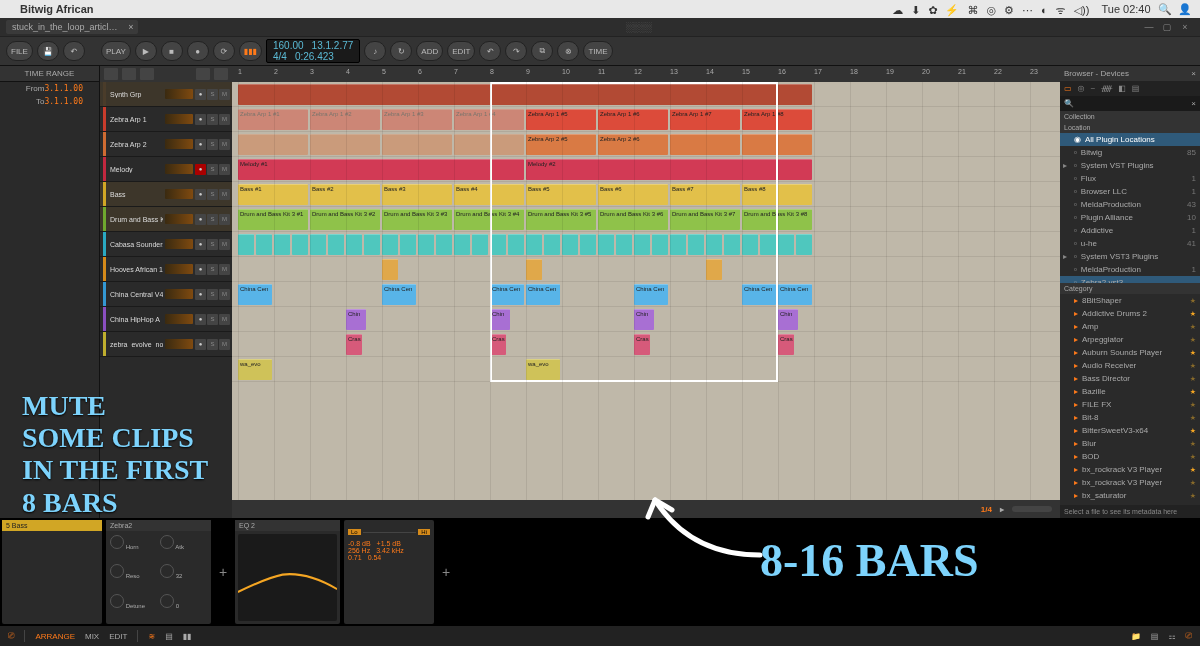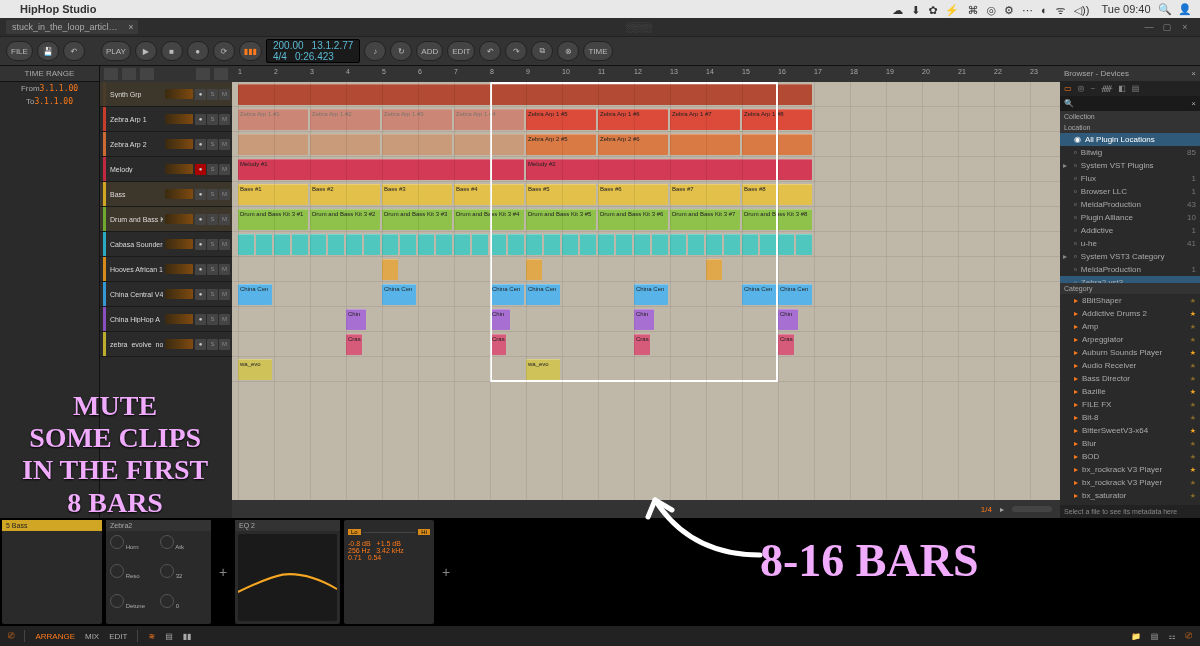--- a/index.html
+++ b/index.html
@@ -26,21 +26,21 @@
 .tempo-box { background: #1a1a1a; border: 1px solid #000; border-radius: 2px; height: 24px; display: flex; flex-direction: column; justify-content: center; padding: 0 6px; font-family: monospace; font-size: 10px; color: #5bbad5; }
 .tempo-box .row { display: flex; gap: 8px; }
 .icon-loop::before  { content: "↻"; }
 
 
 .main { display: flex; height: 452px; }
 
 
 .inspector { width: 100px; background: #2a2a2a; border-right: 1px solid #111; display: flex; flex-direction: column; }
 .insp-header { background: #333; padding: 3px 4px; text-align: center; font-size: 8px; border-bottom: 1px solid #111; }
-.insp-row { display: flex; align-items: center; justify-content: center; padding: 2px 16px; font-size: 8px; }
+.insp-row { display: flex; align-items: center; justify-content: flex-end; padding: 2px 16px; font-size: 8px; }
 .insp-row .val { color: #ff7a1a; font-family: monospace; }
 .insp-body { flex: 1; display: flex; align-items: flex-end; padding: 6px; color: #888; font-size: 8px; }
 
 
 .tracks-col { width: 132px; background: #2a2a2a; display: flex; flex-direction: column; }
 .track-controls { height: 16px; background: #333; display: flex; align-items: center; gap: 4px; padding: 0 4px; }
 .track-controls .ctl { width: 14px; height: 12px; background: #444; border-radius: 1px; }
 .track { height: 25px; display: flex; align-items: center; border-bottom: 1px solid #1a1a1a; padding-left: 3px; gap: 2px; }
 .track .col { width: 3px; height: 100%; }
 .track .name { flex: 1; font-size: 7px; color: #ddd; white-space: nowrap; overflow: hidden; padding-left: 2px; }
@@ -54,21 +54,21 @@
 
 
 .arranger { flex: 1; background: #bfb8a9; position: relative; overflow: hidden; }
 .ruler { height: 16px; background: #333; position: relative; }
 .ruler .num  { position: absolute; top: 2px; font-size: 7px; color: #aaa; }
 .arranger-body { position: absolute; top: 16px; left: 0; right: 0; bottom: 0; }
 .trackrow { position: absolute; left: 0; right: 0; height: 25px; border-bottom: 1px solid rgba(0,0,0,.08); }
 .clip { position: absolute; height: 21px; top: 2px; border-radius: 1px; font-size: 6px; color: #222; padding: 1px 2px; overflow: hidden; border-top: 1px solid rgba(255,255,255,.25); }
 .arranger .vline { position: absolute; top: 16px; bottom: 18px; width: 1px; background: rgba(0,0,0,.08); }
 .sel-box { position: absolute; border: 2px solid #fff; pointer-events: none; }
-.arranger-footer { position: absolute; left:0; right:0; bottom:0; height:18px; background:#333; display:flex; align-items:center; justify-content:flex-end; padding:0 8px; font-size:8px; gap:8px; }
+.arranger-footer { position: absolute; left:0; right:0; bottom:0; height:18px; background:#333; display:flex; align-items:center; justify-content:flex-end; padding:0 8px; font-size:8px; gap:8px;font-weight:bold; }
 .arranger-footer .orange { color:#ff7a1a; }
 
 
 .browser { width: 140px; background: #2a2a2a; display: flex; flex-direction: column; font-size: 8px; }
 .browser-header { background: #333; padding: 3px 4px; display:flex; justify-content:space-between; align-items:center; }
 .browser-tabs { background: #222; padding: 3px 4px; display:flex; gap:6px; }
 .browser-tabs span { color:#888; }
 .browser-tabs span.active { color:#ff7a1a; }
 .browser-section { background:#333; padding:2px 4px; font-size:7px; }
 .browser-list { overflow-y:auto; }
@@ -93,38 +93,38 @@
 .mix-box .row2 span { color:#ff7a1a; }
 .lower .add { width:20px; display:flex; align-items:center; justify-content:center; color:#888; font-size:14px; }
 
 
 .footer { height: 20px; background: #222; display:flex; align-items:center; gap:10px; padding:0 8px; font-size:8px; }
 .footer .active { color:#ff7a1a; }
 .footer .sep { width:1px; height:12px; background:#444; }
 .footer .spacer { flex:1; }
 
 
-.overlay-text { position:absolute; font-family: "Comic Sans MS","Marker Felt",cursive; color:#f0abfc; font-weight:700; text-shadow:0 1px 2px #000; pointer-events:none; z-index:50; line-height:1.15;text-align:center; }
+.overlay-text { position:absolute; font-family: "Comic Sans MS","Marker Felt",cursive; color:#7dd3fc; font-weight:700; text-shadow:0 1px 2px #000; pointer-events:none; z-index:50; line-height:1.15; }
 .arrow { position:absolute; z-index:50; pointer-events:none; }
 
 
 .browser-list::-webkit-scrollbar { width:6px; }
 .browser-list::-webkit-scrollbar-thumb { background:#555; }
 </style>
 </head>
 <body>
 
 <div class="menubar">
   <span class="apple"></span>
-  <span class="appname">HipHop Studio</span>
+  <span class="appname">Bitwig African</span>
   <span class="spacer"></span>
   <span class="icons">
     <span>☁</span><span>⬇</span><span>✿</span><span>⚡</span><span>⌘</span><span>◎</span><span>⚙</span><span>⋯</span><span>◐</span><span>ᯤ</span><span>◁))</span>
   </span>
-  <span style="margin-left:8px;">Tue 09:40</span>
+  <span style="margin-left:8px;">Tue 02:40</span>
   <span style="margin-left:8px;">🔍</span>
   <span style="margin-left:6px;">👤</span>
 </div>
 
 <div class="tabbar">
   <div class="tab">
     <span>stuck_in_the_loop_articl…</span>
     <span class="x">×</span>
   </div>
   <div class="center">░░░░</div>
@@ -139,21 +139,21 @@
   <div class="tbtn">↶</div>
   <div style="width:8px"></div>
   <div class="tbtn">PLAY</div>
   <div class="tbtn">▶</div>
   <div class="tbtn">■</div>
   <div class="tbtn">●</div>
   <div class="tbtn">⟳</div>
   <div class="tbtn orange">▮▮▮</div>
   <div class="tempo-box">
     <div class="row">
-        <span>200.00</span>
+        <span>160.00</span>
         <span>13.1.2.77</span>
       </div>
     <div class="row">
         <span>4/4</span>
         <span>0:26.423</span>
       </div>
   </div>
   <div class="tbtn">♪</div>
   <div class="tbtn icon-loop"></div>
   <div class="tbtn">ADD</div>
@@ -541,21 +541,21 @@
         </div>
         <div class="item">
           <span class="tri"></span>
           <span>▫</span>
           <span>u-he</span>
           <span class="count">41</span>
         </div>
         <div class="item">
           <span class="tri">▸</span>
           <span>▫</span>
-          <span>System VST3 Category</span>
+          <span>System VST3 Plugins</span>
         </div>
         <div class="item">
           <span class="tri"></span>
           <span>▫</span>
           <span>MeldaProduction</span>
           <span class="count">1</span>
         </div>
         <div class="item" style="background: rgb(47, 90, 122);">
           <span class="tri"></span>
           <span>▫</span>

